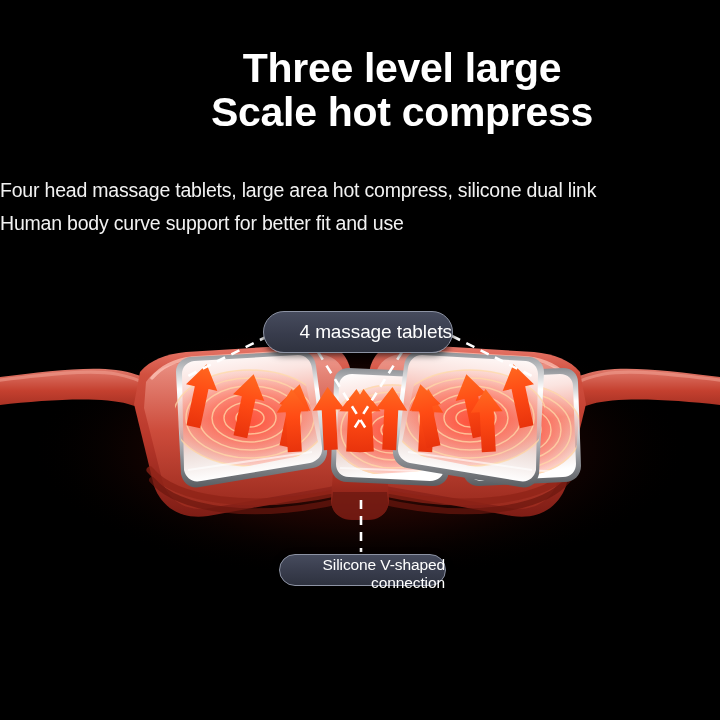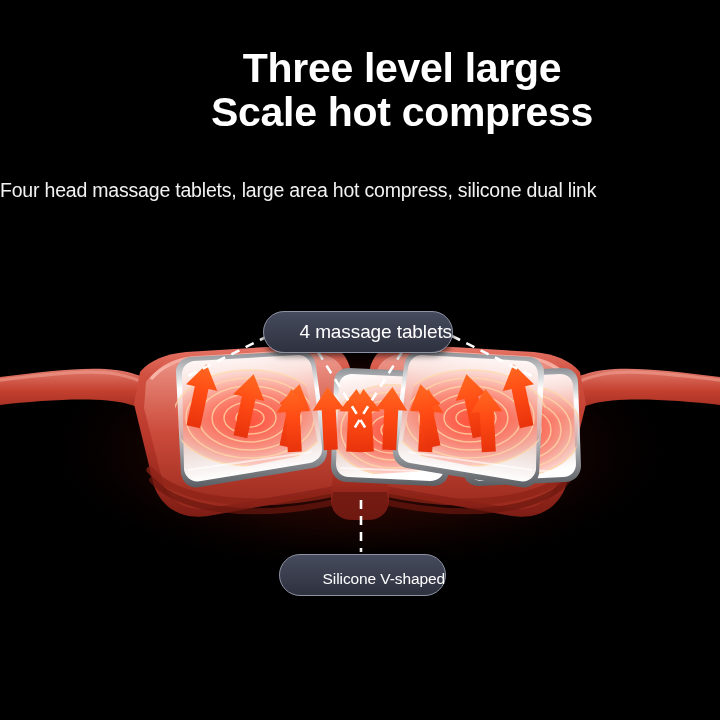--- a/index.html
+++ b/index.html
@@ -46,37 +46,38 @@
     border-radius:26px;
     box-shadow:0 2px 7px rgba(0,0,0,0.75);
     z-index:6;
   }
   #callout-tablets {
     left:263px; top:311px; width:190px; height:42px;
     line-height:40px; font-size:19px; font-weight:400;
     letter-spacing:-0.1px; white-space:nowrap;
   }
   #callout-connection {
-    left:279px; top:554px; width:167px; height:42px;
-    padding-top:15px;
+    left:279px; top:554px; width:167px; height:32px;
+    padding-top:1px;
     font-size:15.5px; font-weight:400; line-height:17.5px;
     border-radius:22px; letter-spacing:-0.1px;
   }
   #callout-connection .cl-line { display:block; }
 </style>
 </head>
 <body>
 
 <div class="headline">
   <span class="hl-line">Three level large</span>
   <span class="hl-line">Scale hot compress</span>
 </div>
 
 <div class="subtitle">
   <span class="sub-line">Four head massage tablets, large area hot compress, silicone dual link</span>
+  <span class="sub-line">Human body curve support for better fit and use</span>
 </div>
 
 <div class="stage">
 <svg viewBox="0 0 720 720" xmlns="http://www.w3.org/2000/svg">
   <defs>
 
     <linearGradient id="bodyL" x1="0" y1="0" x2="0" y2="1">
       <stop offset="0" stop-color="#e8796c"></stop>
       <stop offset="0.18" stop-color="#d1503f"></stop>
       <stop offset="0.55" stop-color="#b8372a"></stop>
@@ -344,13 +345,14 @@
     <line x1="452" y1="336" x2="532" y2="376"></line>
     <line x1="361" y1="500" x2="361" y2="552"></line>
   </g>
 </svg>
 </div>
 
 <div class="callout" id="callout-tablets">4 massage tablets</div>
 
 <div class="callout" id="callout-connection">
   <span class="cl-line">Silicone V-shaped</span>
+  <span class="cl-line">connection</span>
 </div>
 
 </body></html>

